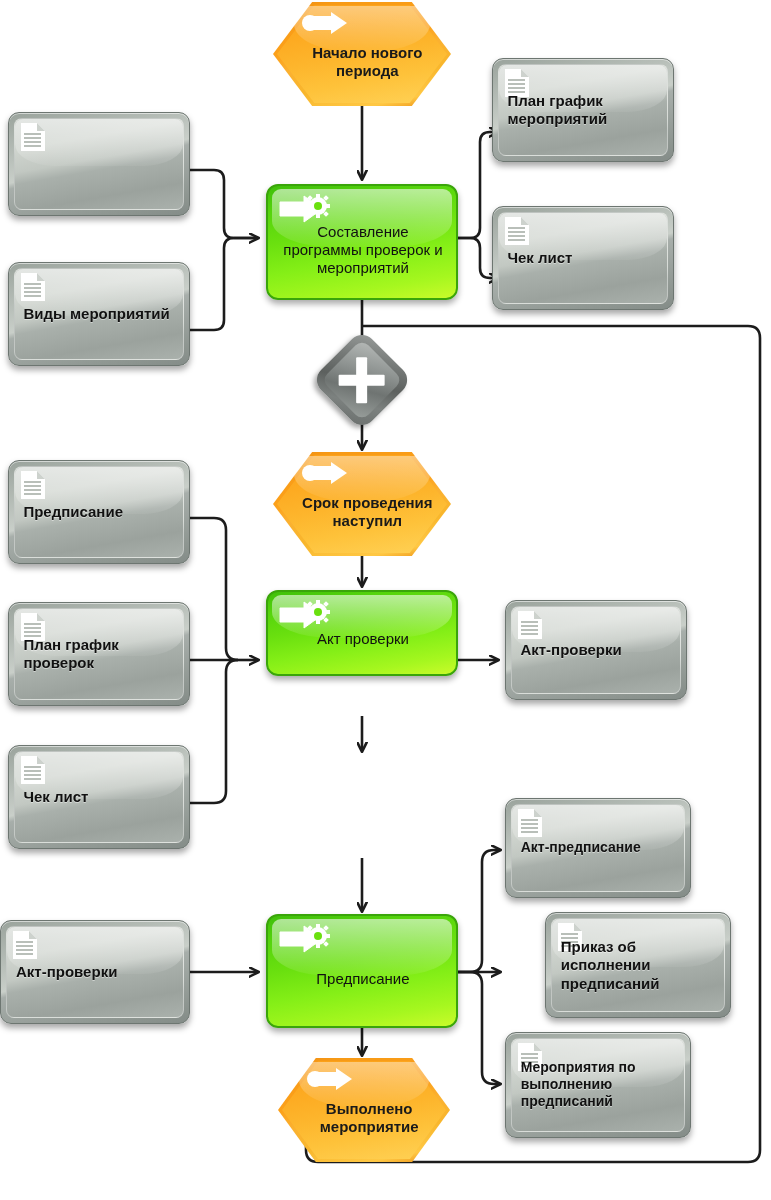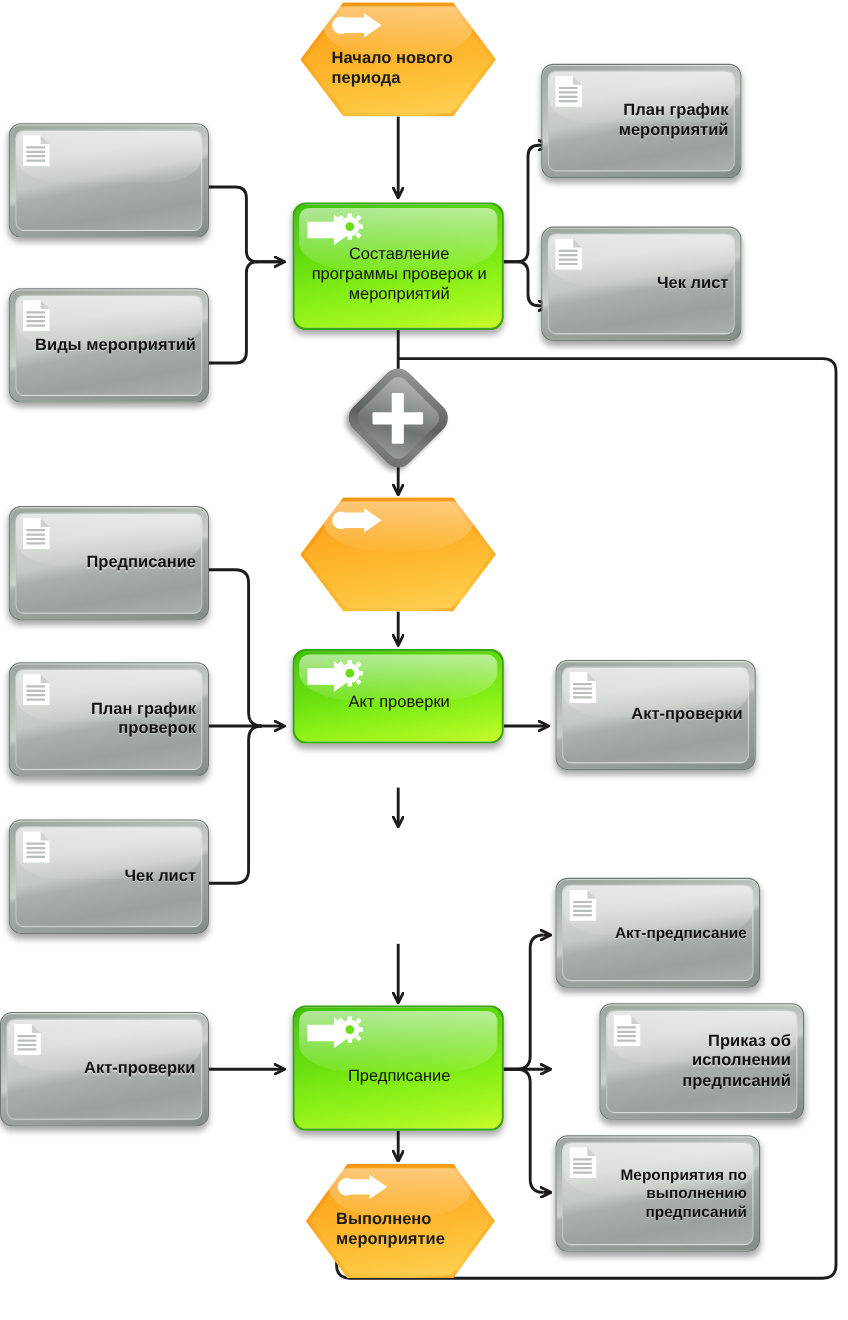--- a/index.html
+++ b/index.html
@@ -27,21 +27,21 @@
     border:1px solid rgba(255,255,255,.35);
   }
   .doc .gloss{
     position:absolute;left:6px;top:6px;right:6px;height:46%;
     border-radius:8px 8px 40px 40px/8px 8px 22px 22px;
     background:linear-gradient(180deg,rgba(255,255,255,.55),rgba(255,255,255,.06));
     pointer-events:none;
   }
   .doc .lbl{
     position:absolute;left:8%;right:6%;top:50%;transform:translateY(-50%);
-    text-align:right;color:#111;font-weight:bold;font-size:15px;line-height:1.22;
+    text-align:left;color:#111;font-weight:bold;font-size:15px;line-height:1.22;
     text-shadow:0 1px 0 rgba(255,255,255,.45);
   }
   .doc .lbl.small{font-size:14px;}
 
   
   .evt{
     -webkit-clip-path:polygon(22% 0%,78% 0%,100% 50%,78% 100%,22% 100%,0% 50%);
     clip-path:polygon(22% 0%,78% 0%,100% 50%,78% 100%,22% 100%,0% 50%);
     background:linear-gradient(168deg,#ef8a11 0%,#f79a16 10%,#fca01a 38%,#fbb130 52%,#f8b62c 70%,#ffc844 88%,#e8860c 100%);
     filter:drop-shadow(0 4px 4px rgba(0,0,0,.33));
@@ -52,21 +52,21 @@
     clip-path:polygon(22% 0%,78% 0%,100% 50%,78% 100%,22% 100%,0% 50%);
     background:linear-gradient(170deg,#fb9e16 0%,#fdab22 30%,#fdb52c 50%,#fec23a 72%,#ffd257 100%);
   }
   .evt .gloss{
     position:absolute;left:12%;top:4px;width:76%;height:44%;
     border-radius:0 0 60px 60px/0 0 28px 28px;
     background:linear-gradient(180deg,rgba(255,255,255,.42),rgba(255,255,255,.03));
   }
   .evt .lbl{
     position:absolute;left:16%;right:10%;top:58%;transform:translateY(-50%);
-    color:#1a1a1a;font-weight:bold;font-size:15px;line-height:1.2;
+    text-align:center;color:#1a1a1a;font-weight:bold;font-size:15px;line-height:1.2;
   }
 
   
   .task{
     border-radius:12px;
     background:linear-gradient(170deg,#3fbf0a 0%,#55d40c 18%,#6ae00f 40%,#85ef17 62%,#a6f71f 84%,#c9fb2a 100%);
     border:2px solid #3aa50a;
     box-shadow:0 4px 6px rgba(0,0,0,.33);
     overflow:hidden;
   }
@@ -258,20 +258,21 @@
     <div class="x2"></div>
   </div>
 
   <div class="node evt" style="left:273px;top:452px;width:178px;height:104px;">
     <div class="face"></div>
     <div class="gloss"></div>
     <svg class="evt-icon" viewBox="0 0 56 24">
       <circle cx="9" cy="12" r="8" fill="#fff"></circle>
       <path d="M9,5 L30,5 L30,1 L46,12 L30,23 L30,19 L9,19 Z" fill="#fff"></path>
     </svg>
+    <div class="lbl">Срок проведения наступил</div>
   </div>
 
   <div class="node doc" style="left:8px;top:460px;width:182px;height:104px;">
     <div class="inner"></div>
     <div class="gloss"></div>
     <svg class="doc-icon" viewBox="0 0 26 30">
       <path d="M1,1 L17,1 L25,9 L25,29 L1,29 Z" fill="#fff"></path>
       <path d="M17,1 L17,9 L25,9 Z" fill="#cdd2cd"></path>
       <g stroke="#b9bfb9" stroke-width="2">
           <path d="M4,12 H21"></path>

